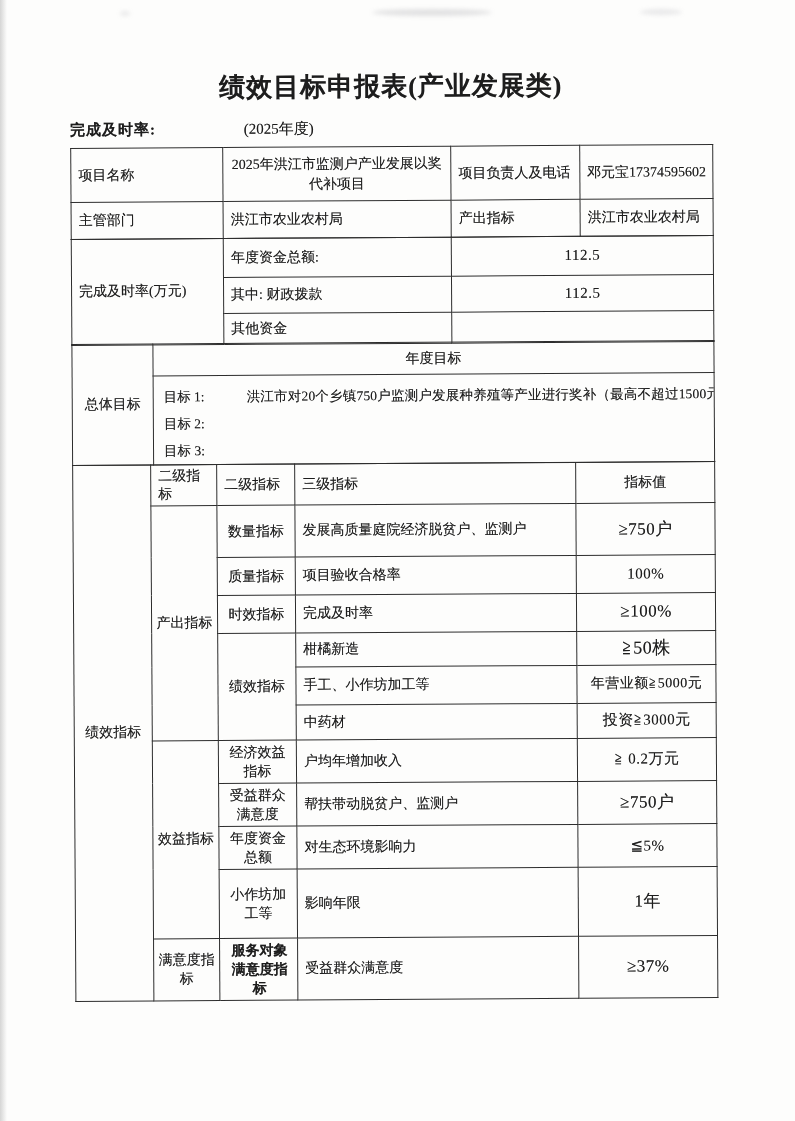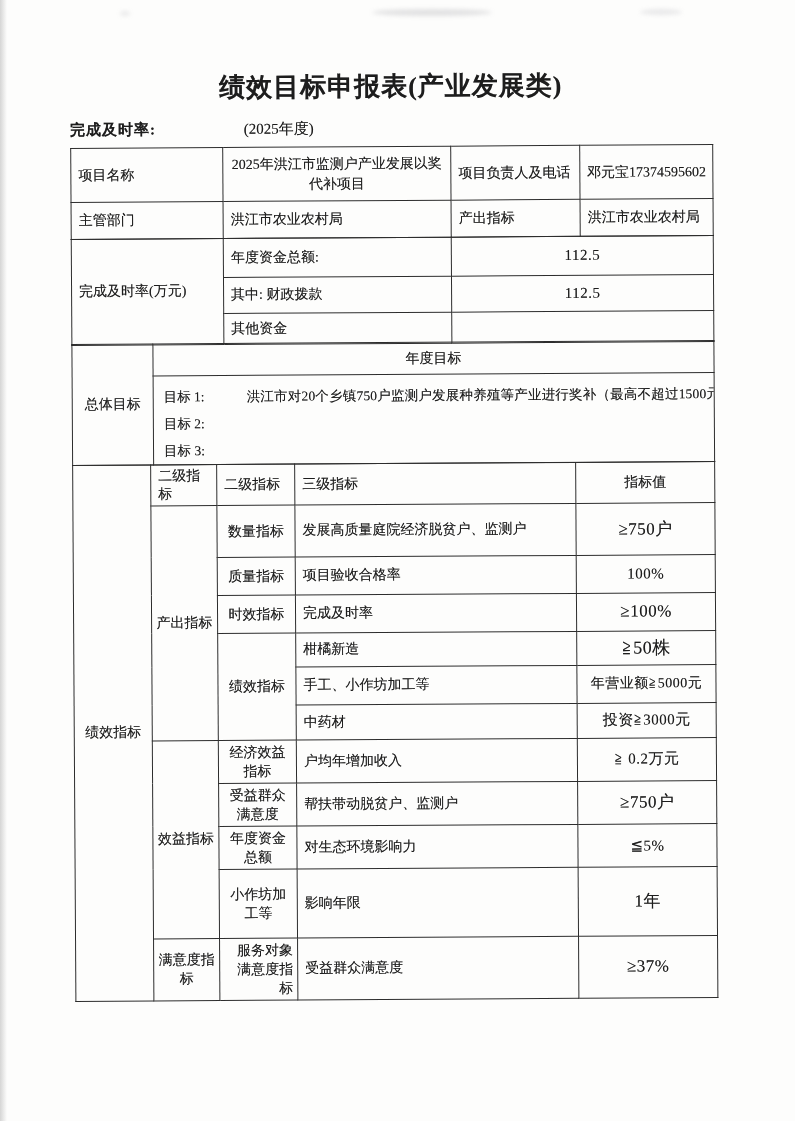--- a/index.html
+++ b/index.html
@@ -55,21 +55,21 @@
   }
   .al { text-align: left; padding-left: 7px !important; }
   .ac { text-align: center; }
   .val {
     text-align: center;
     font-size: 15px;
     letter-spacing: 0.5px;
   }
   .v-big { font-size: 17px; }
   .l2cell { white-space: pre-line; text-align: center; line-height: 19px; margin-left: 32px; }
-  .l2left { text-align: right; padding-left: 6px !important; }
+  .l2left { text-align: center; padding-left: 6px !important; font-weight: bold; }
   .l3cell { text-align: left; padding-left: 7px !important; }
   .goals-cell { vertical-align: top; padding: 7px 6px 0 10px !important; }
   .goal-line { line-height: 27px; white-space: nowrap; font-size: 13.5px; }
   .goal-line .gt { margin-left: 42px; letter-spacing: 0.2px; }
   .hdr-val { text-align: center; }
   .wrap2 { line-height: 20px; }
 </style>
 </head>
 <body>
 

